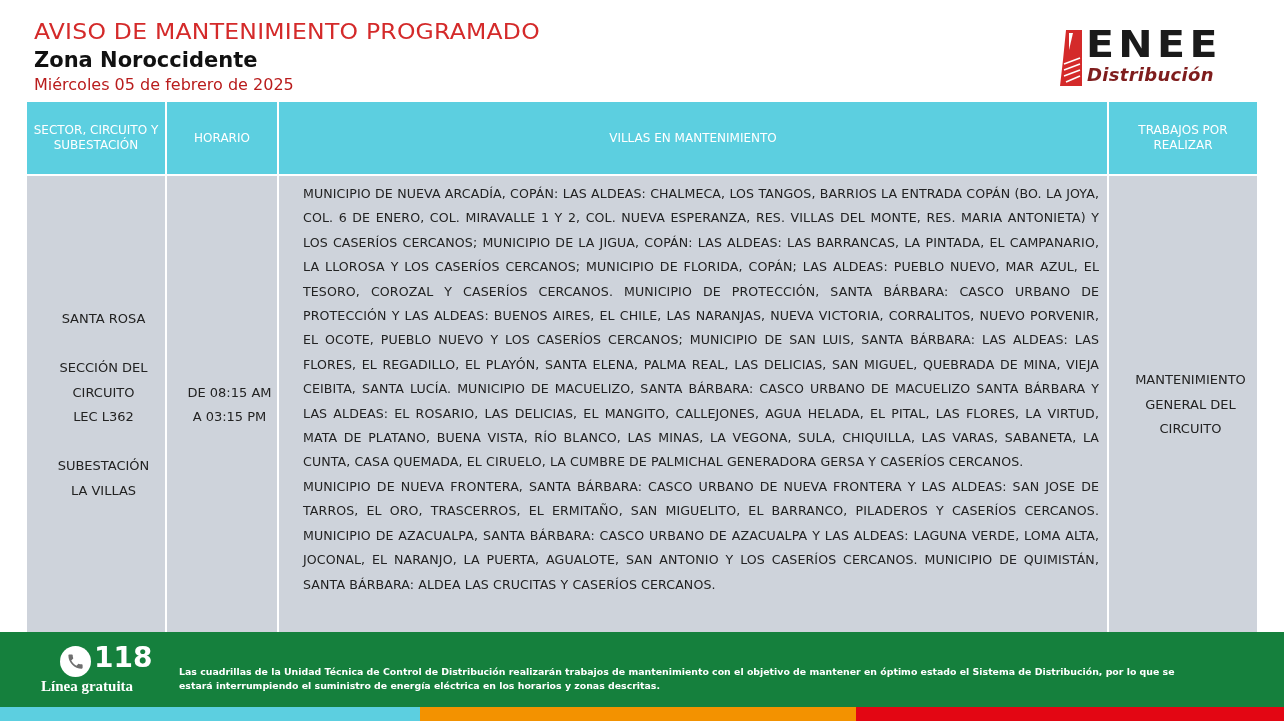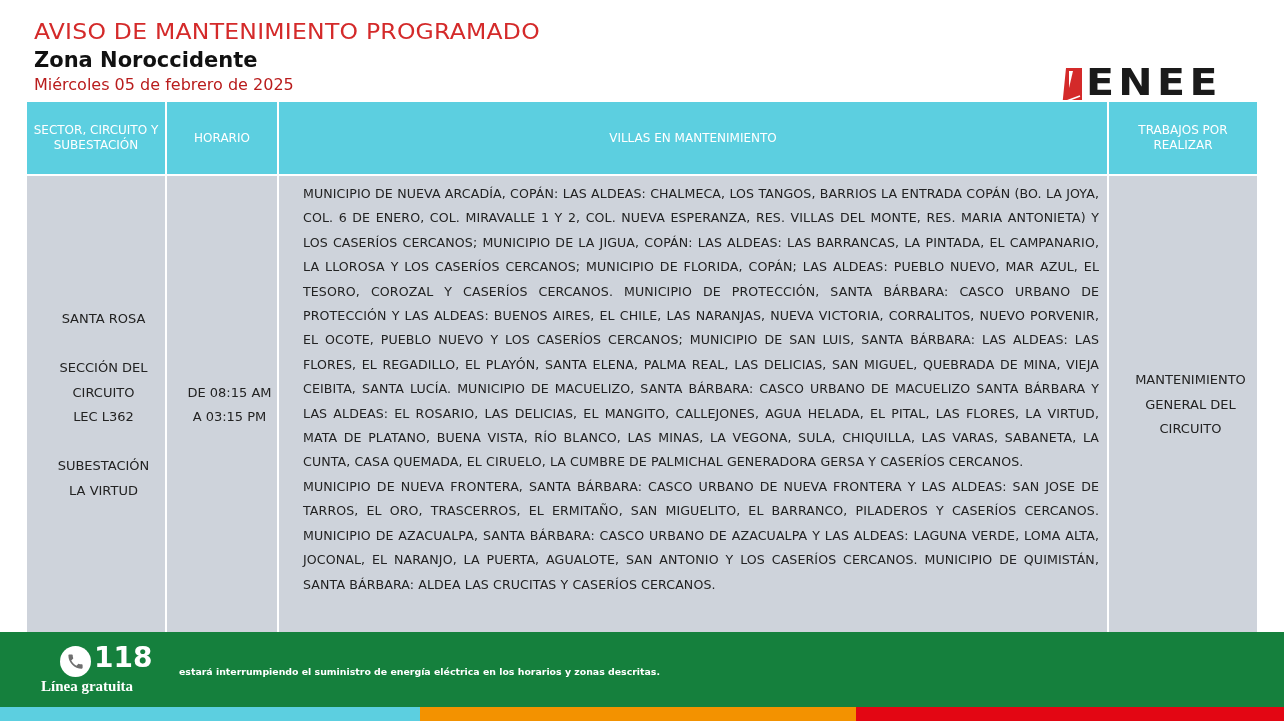--- a/index.html
+++ b/index.html
@@ -16,21 +16,21 @@
       position: absolute; left: 34px; top: 48px;
       font-family: "DejaVu Sans", sans-serif;
       font-size: 21px; font-weight: bold; color: #111;
     }
     .date-line {
       position: absolute; left: 34px; top: 75px;
       font-family: "DejaVu Sans", sans-serif;
       font-size: 16px; color: #b91c1c;
     }
 
-    .logo { position: absolute; left: 1060px; top: 28px; width: 190px; height: 62px; margin-top: 38px; }
+    .logo { position: absolute; left: 1060px; top: 28px; width: 190px; height: 62px; }
     .logo-mark { position: absolute; left: 0; top: 2px; width: 22px; height: 56px; }
     .logo-enee {
       position: absolute; left: 26px; top: -6px;
       font-family: "DejaVu Sans", sans-serif; font-weight: bold;
       font-size: 38px; color: #1a1a1a; letter-spacing: 4px;
       transform: scaleX(1.08); transform-origin: left center;
     }
     .logo-dist {
       position: absolute; left: 27px; top: 36px;
       font-family: "DejaVu Sans", sans-serif; font-weight: bold;
@@ -138,21 +138,21 @@
     <tr>
       <td>
         <div class="cell-center">
           <div>SANTA ROSA</div>
           <div class="gap"></div>
           <div>SECCIÓN DEL</div>
           <div>CIRCUITO</div>
           <div>LEC L362</div>
           <div class="gap"></div>
           <div>SUBESTACIÓN</div>
-          <div>LA VIRTUD</div>
+          <div>LA VILLAS</div>
         </div>
       </td>
       <td>
         <div class="cell-center">
           <div>DE 08:15 AM</div>
           <div>A 03:15 PM</div>
         </div>
       </td>
       <td>
         <div class="zonas-text">
@@ -175,19 +175,20 @@
   <div class="phone-block">
     <div class="phone-circle">
       <svg width="19" height="19" viewBox="0 0 24 24">
         <path d="M6.6 10.8c1.4 2.8 3.8 5.1 6.6 6.6l2.2-2.2c.3-.3.7-.4 1-.2 1.1.4 2.3.6 3.6.6.6 0 1 .4 1 1V20c0 .6-.4 1-1 1C10.6 21 3 13.4 3 4c0-.6.4-1 1-1h3.5c.6 0 1 .4 1 1 0 1.3.2 2.5.6 3.6.1.3 0 .7-.2 1L6.6 10.8z" fill="#6f6f6f"></path>
       </svg>
     </div>
     <div class="phone-number">118</div>
     <div class="phone-label">Línea gratuita</div>
   </div>
   <div class="footer-note">
+    <div>Las cuadrillas de la Unidad Técnica de Control de Distribución realizarán trabajos de mantenimiento con el objetivo de mantener en óptimo estado el Sistema de Distribución, por lo que se</div>
     <div>estará interrumpiendo el suministro de energía eléctrica en los horarios y zonas descritas.</div>
   </div>
 </div>
 
 <div class="bar bar-cyan"></div>
 <div class="bar bar-orange"></div>
 <div class="bar bar-red"></div>
 
 </body></html>

